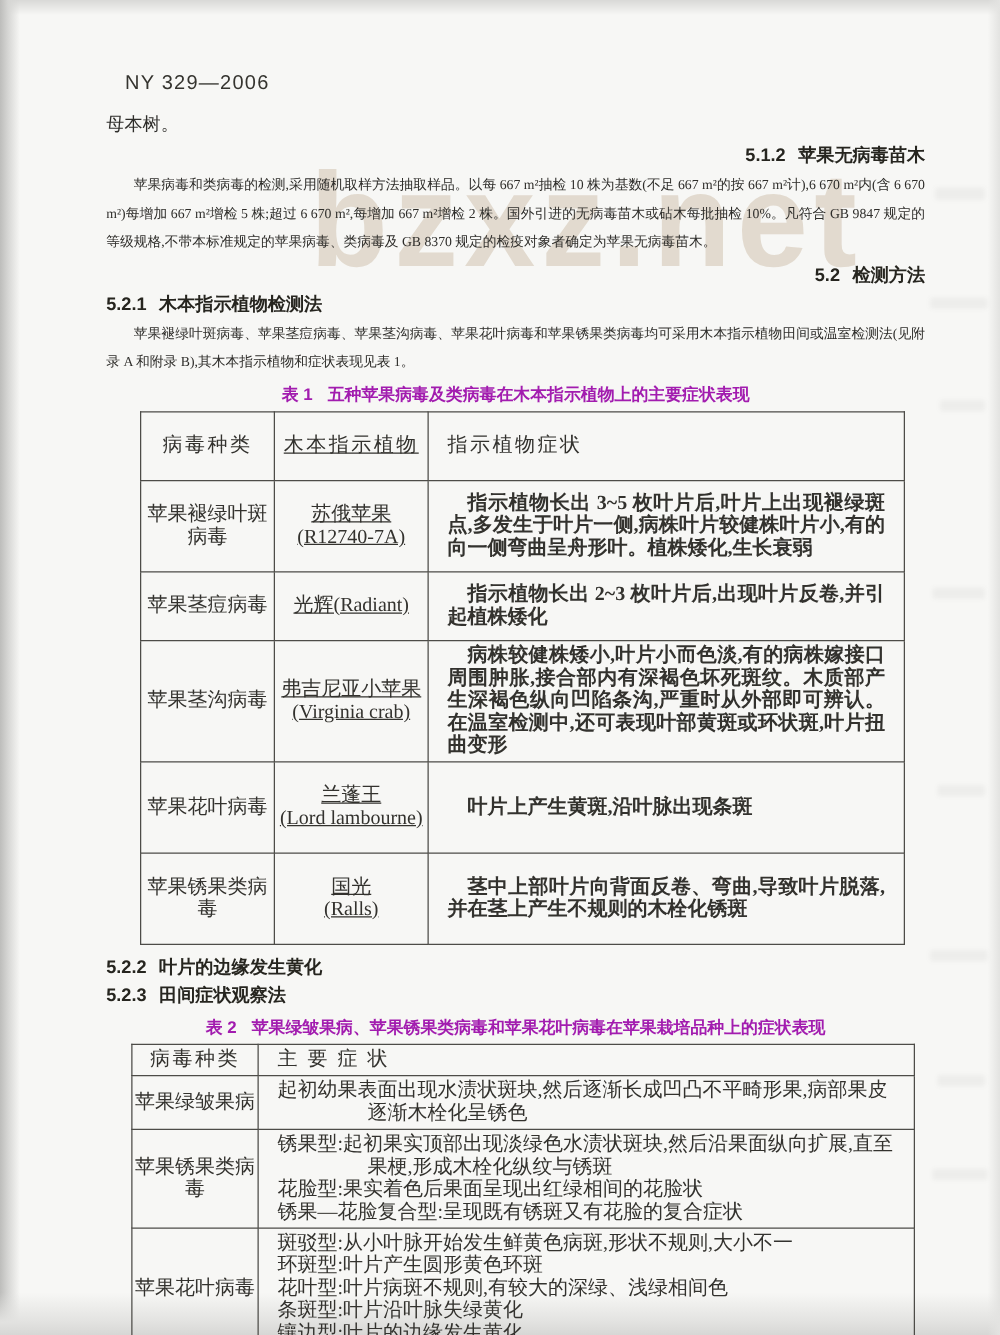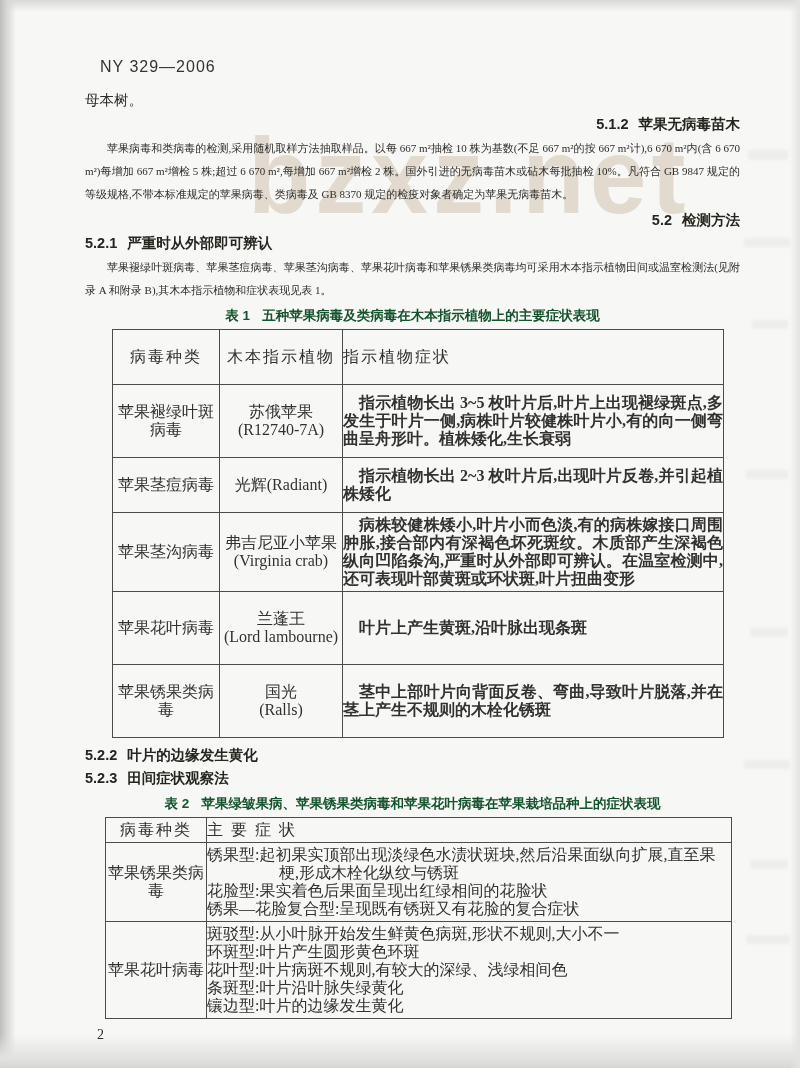--- a/index.html
+++ b/index.html
@@ -41,32 +41,32 @@
   .h2{
     font-family:"Liberation Sans","DejaVu Sans",sans-serif;
     font-weight:bold;font-size:14.5px;color:#26251f;height:20px;
   }
   .h2 .num{margin-right:10px;}
   .mt5{margin-top:5px;text-align:right;} .mt3{margin-top:3px;} .mt8{margin-top:8px;}
   .para{font-size:11px;line-height:23px;text-indent:2em;margin-top:2px;text-align:justify;}
 
   .tcaption{
     font-family:"Liberation Sans","DejaVu Sans",sans-serif;
-    font-weight:bold;font-size:13.5px;text-align:center;height:18px;color:#14532d;
+    font-weight:bold;font-size:13.5px;text-align:center;height:18px;color:#a21caf;
   }
   .tcaption .cap-text{margin-left:12px;}
   .tc1{margin-top:5px;} .tc2{margin-top:6px;}
 
   table{border-collapse:collapse;margin-top:4px;font-size:16px;line-height:18px;color:#33322e;}
   .t1{width:612px;margin-left:27px;}
   .t2{width:627px;margin-left:20px;}
-  th,td{border:1px solid #4d4c48;padding:3px 0;vertical-align:middle;}
+  th,td{border:1px solid #4d4c48;padding:3px 15px;vertical-align:middle;}
   th{font-weight:normal;text-align:center;letter-spacing:2px;}
   .t1 .c-virus{width:102px;text-align:center;padding:3px 2px;}
-  .t1 .c-plant{width:118px;text-align:center;padding:18px 2px;}
+  .t1 .c-plant{width:118px;text-align:center;padding:18px 2px;text-decoration:underline;}
   .t1 .c-sym{text-align:left;}
   .t1 td.c-sym{text-indent:1em;text-align:justify;font-weight:bold;}
   .t2 .c-virus{width:96px;text-align:center;padding:3px 2px;}
   .t2 .c-sym{text-align:left;}
   .symline{padding-left:4.5em;text-indent:-4.5em;}
   .pagenum{font-size:14px;margin-top:8px;margin-left:12px;height:18px;}
 </style>
 </head>
 <body>
 
@@ -94,21 +94,21 @@
 
   <div class="h2 mt5">
     <span class="num">5.1.2</span><span>苹果无病毒苗木</span>
   </div>
   <div class="para">苹果病毒和类病毒的检测,采用随机取样方法抽取样品。以每 667 m²抽检 10 株为基数(不足 667 m²的按 667 m²计),6 670 m²内(含 6 670 m²)每增加 667 m²增检 5 株;超过 6 670 m²,每增加 667 m²增检 2 株。国外引进的无病毒苗木或砧木每批抽检 10%。凡符合 GB 9847 规定的等级规格,不带本标准规定的苹果病毒、类病毒及 GB 8370 规定的检疫对象者确定为苹果无病毒苗木。</div>
 
   <div class="h2 mt5">
     <span class="num">5.2</span><span>检测方法</span>
   </div>
   <div class="h2 mt3">
-    <span class="num">5.2.1</span><span>严重时从外部即可辨认</span>
+    <span class="num">5.2.1</span><span>木本指示植物检测法</span>
   </div>
   <div class="para">苹果褪绿叶斑病毒、苹果茎痘病毒、苹果茎沟病毒、苹果花叶病毒和苹果锈果类病毒均可采用木本指示植物田间或温室检测法(见附录 A 和附录 B),其木本指示植物和症状表现见表 1。</div>
 
   <div class="tcaption tc1">
     <span>表 1</span><span class="cap-text">五种苹果病毒及类病毒在木本指示植物上的主要症状表现</span>
   </div>
 
   <table class="t1">
     <tbody>
         <tr>
@@ -168,20 +168,26 @@
 
   <div class="tcaption tc2">
     <span>表 2</span><span class="cap-text">苹果绿皱果病、苹果锈果类病毒和苹果花叶病毒在苹果栽培品种上的症状表现</span>
   </div>
 
   <table class="t2">
     <tbody>
         <tr>
       <th class="c-virus">病毒种类</th>
       <th class="c-sym">主 要 症 状</th>
+    </tr>
+    <tr>
+      <td class="c-virus">苹果绿皱果病</td>
+      <td class="c-sym">
+        <div class="symline">起初幼果表面出现水渍状斑块,然后逐渐长成凹凸不平畸形果,病部果皮逐渐木栓化呈锈色</div>
+      </td>
     </tr>
     <tr>
       <td class="c-virus">苹果锈果类病毒</td>
       <td class="c-sym">
         <div class="symline">锈果型:起初果实顶部出现淡绿色水渍状斑块,然后沿果面纵向扩展,直至果梗,形成木栓化纵纹与锈斑</div>
         <div class="symline">花脸型:果实着色后果面呈现出红绿相间的花脸状</div>
         <div class="symline">锈果—花脸复合型:呈现既有锈斑又有花脸的复合症状</div>
       </td>
     </tr>
     <tr>

